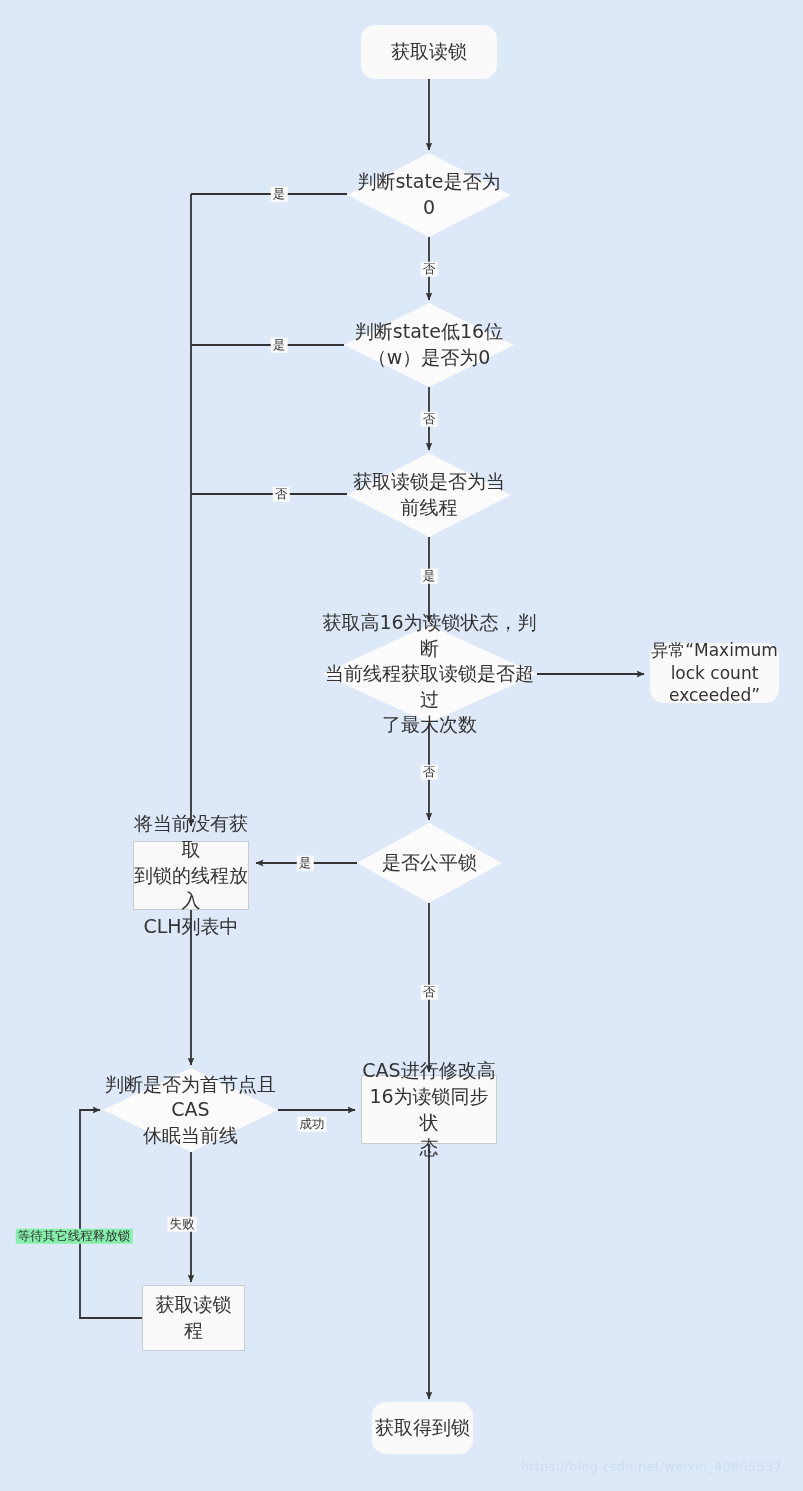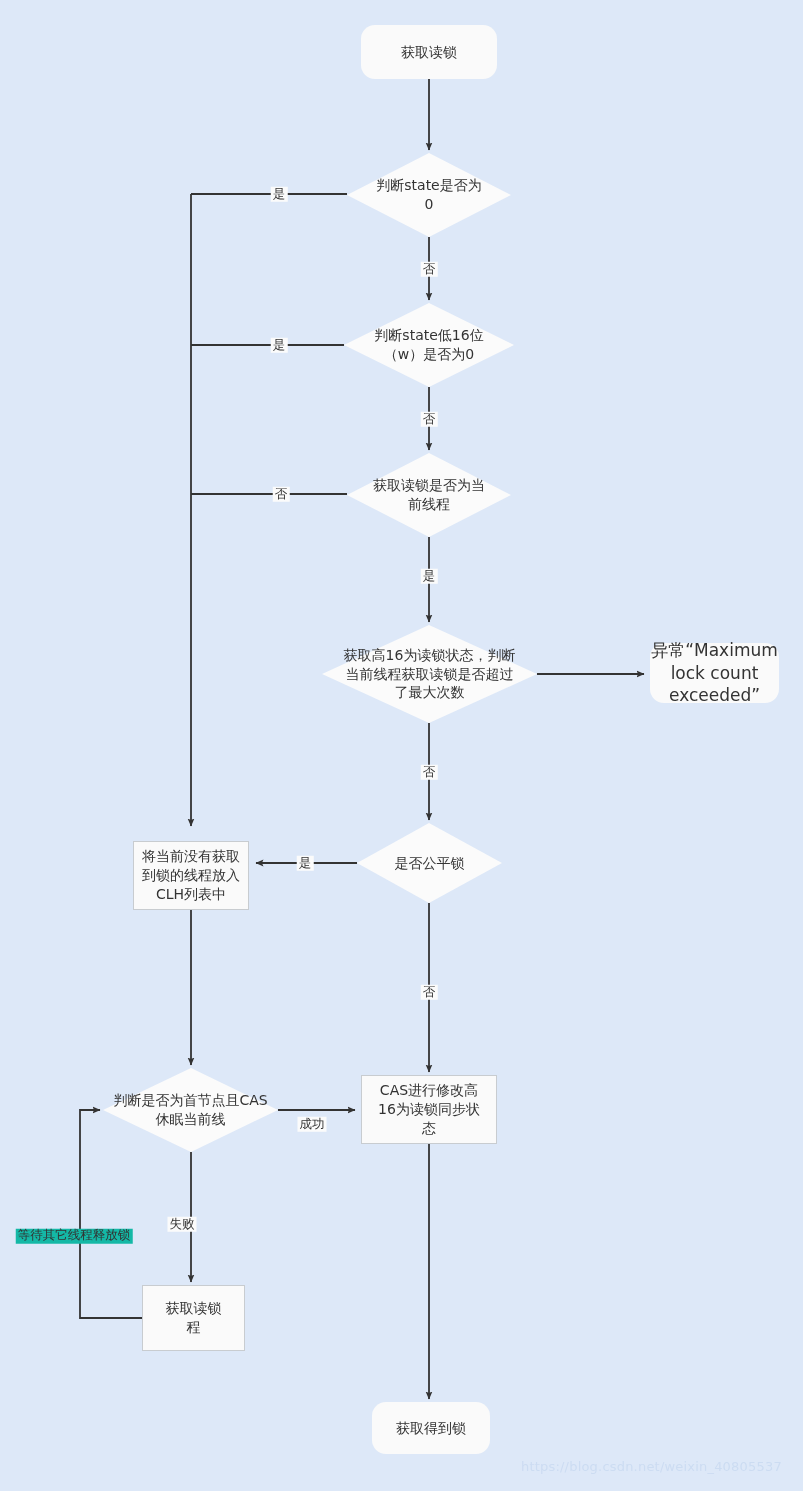--- a/index.html
+++ b/index.html
@@ -7,29 +7,29 @@
     width:803px;height:1491px;
     background:#dde8f8;
     font-family:"DejaVu Sans","Liberation Sans",sans-serif;
     overflow:hidden;
     position:relative;
   }
   #flow{position:absolute;left:0;top:0;width:803px;height:1491px;}
 
   .node{position:absolute;box-sizing:border-box;display:flex;align-items:center;
         justify-content:center;text-align:center;color:#333333;
-        font-size:14px;line-height:1.35;white-space:pre-line;}
+        font-size:19px;line-height:1.35;white-space:pre-line;}
   .terminator{background:#fafafa;border-radius:14px;}
   .process{background:#fafafa;border:1px solid #c8ccd0;}
   .decision-label{background:transparent;pointer-events:none;}
 
   .edge-label{position:absolute;background:#fbfbfb;color:#333333;
         font-size:12.5px;line-height:1;padding:1px 2px;white-space:nowrap;
         transform:translate(-50%,-50%);}
-  .edge-label.plain{background:#14b8a6;font-family:Liberation Mono, monospace;}
+  .edge-label.plain{background:#86efac;}
 
   .watermark{position:absolute;left:521px;top:1459px;color:#ccdcf2;
         font-size:13px;letter-spacing:.2px;font-family:"DejaVu Sans","Liberation Sans",sans-serif;}
 </style>
 </head>
 <body>
 
 <svg id="flow" viewBox="0 0 803 1491" xmlns="http://www.w3.org/2000/svg">
   <defs>
     <marker id="arr" markerWidth="9" markerHeight="9" refX="7.5" refY="4" orient="auto" markerUnits="userSpaceOnUse">
@@ -98,21 +98,21 @@
 <div class="node decision-label" style="left:103px;top:1068px;width:175px;height:84px;">判断是否为首节点且CAS
 休眠当前线</div>
 
 <div class="node process" style="left:361px;top:1075px;width:136px;height:69px;">CAS进行修改高
 16为读锁同步状
 态</div>
 
 <div class="node process" style="left:142px;top:1285px;width:103px;height:66px;">获取读锁
 程</div>
 
-<div class="node terminator" style="left:372px;top:1402px;width:118px;height:52px;">获取得到锁</div>
+<div class="node terminator" style="left:372px;top:1402px;width:101px;height:52px;">获取得到锁</div>
 
 <div class="edge-label" style="left:279px;top:194px;">是</div>
 <div class="edge-label" style="left:429px;top:269px;">否</div>
 <div class="edge-label" style="left:279px;top:345px;">是</div>
 <div class="edge-label" style="left:429px;top:419px;">否</div>
 <div class="edge-label" style="left:281px;top:494px;">否</div>
 <div class="edge-label" style="left:429px;top:576px;">是</div>
 <div class="edge-label" style="left:429px;top:772px;">否</div>
 <div class="edge-label" style="left:305px;top:863px;">是</div>
 <div class="edge-label" style="left:429px;top:992px;">否</div>

